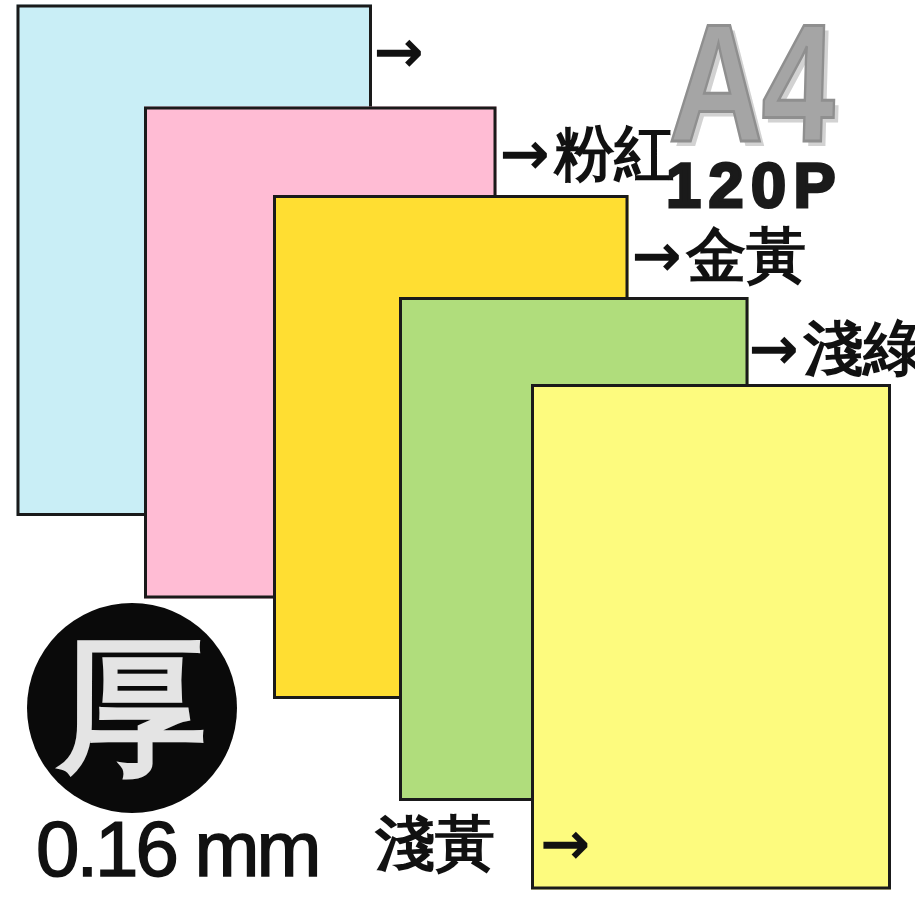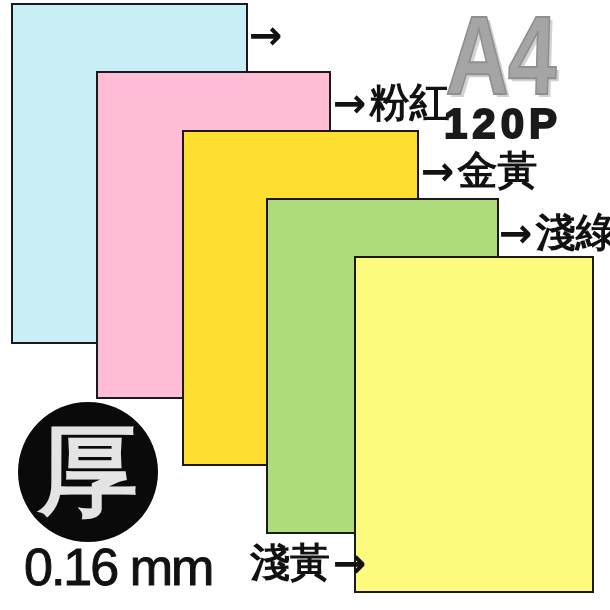--- a/index.html
+++ b/index.html
@@ -33,21 +33,21 @@
     line-height: 44px;
     white-space: nowrap;
     display: flex;
     align-items: center;
   }
   .label .arrow { font-family: "DejaVu Sans", sans-serif; font-weight: bold; margin: 0 3px; }
   .label-1 { left: 246px; top: 13px; }
   .label-2 { left: 330px; top: 81px; }
   .label-3 { left: 418px; top: 149px; }
   .label-4 { left: 496px; top: 211px; }
-  .label-5 { left: 250px; top: 541px; }
+  .label-5 { left: 250px; top: 541px; gap: 27px; }
   
   .size-text {
     position: absolute;
     left: 448px; top: 6px;
     z-index: 10;
     font-size: 112px;
     font-weight: bold;
     line-height: 100px;
     color: #a5a5a5;
     letter-spacing: -2px;

